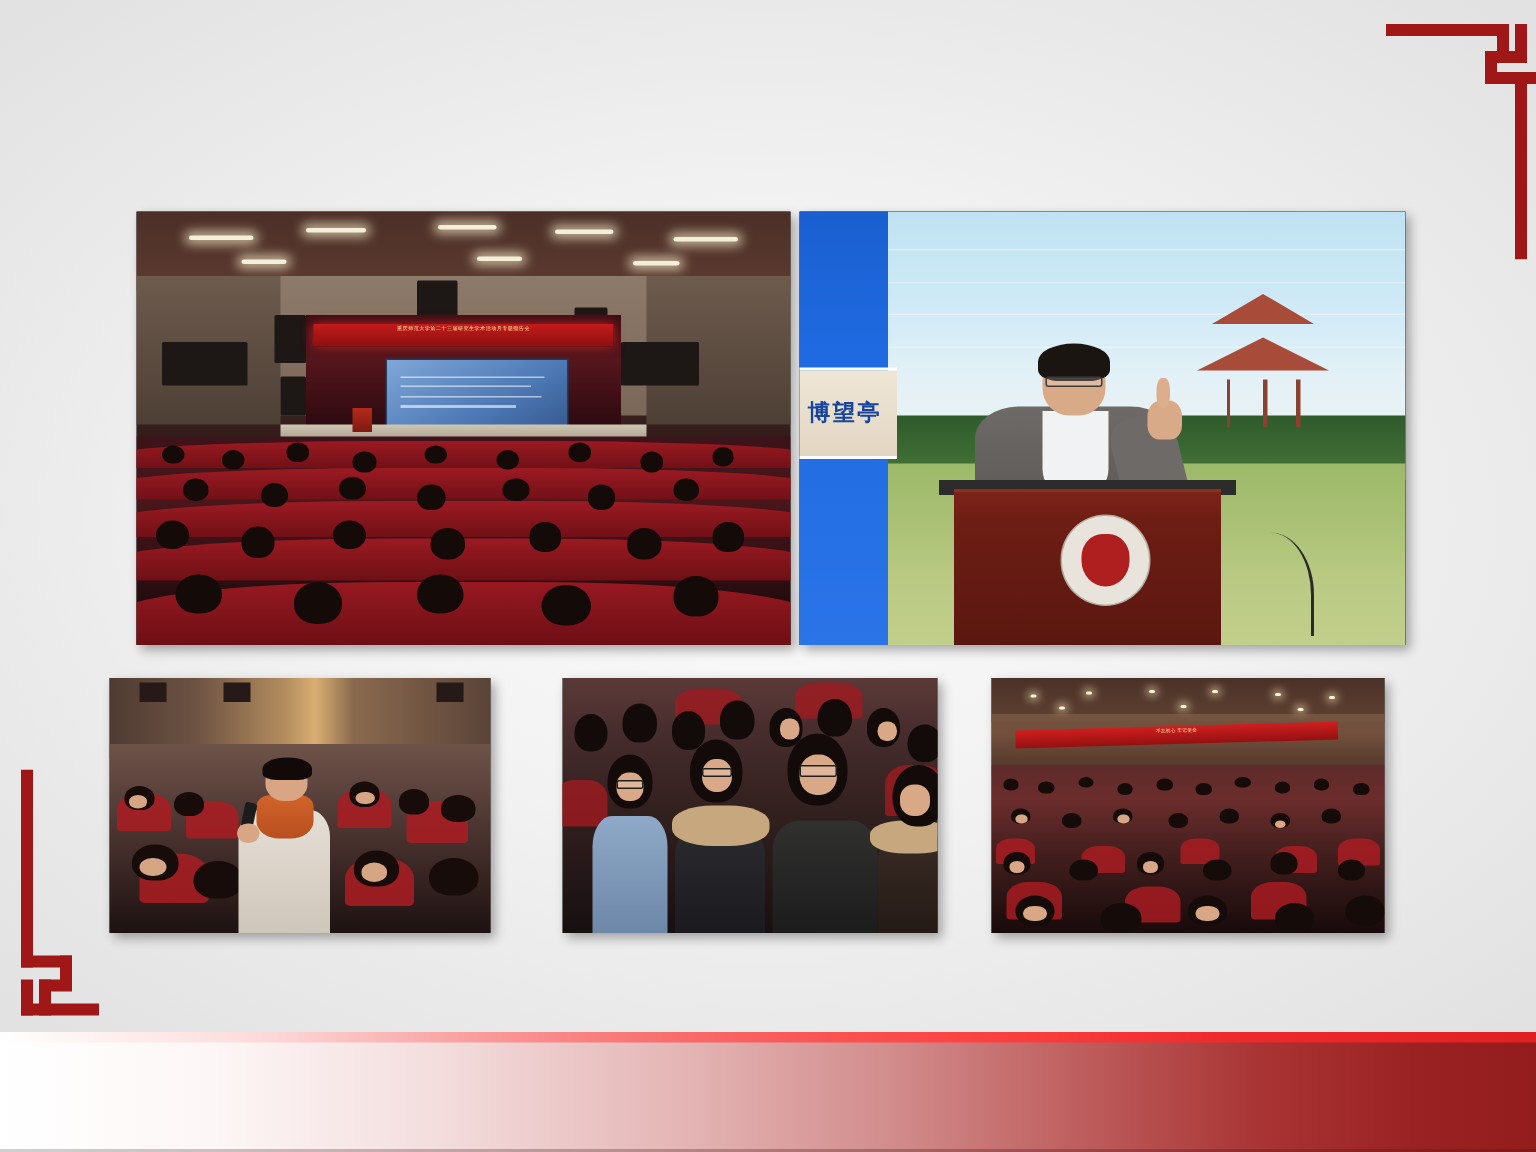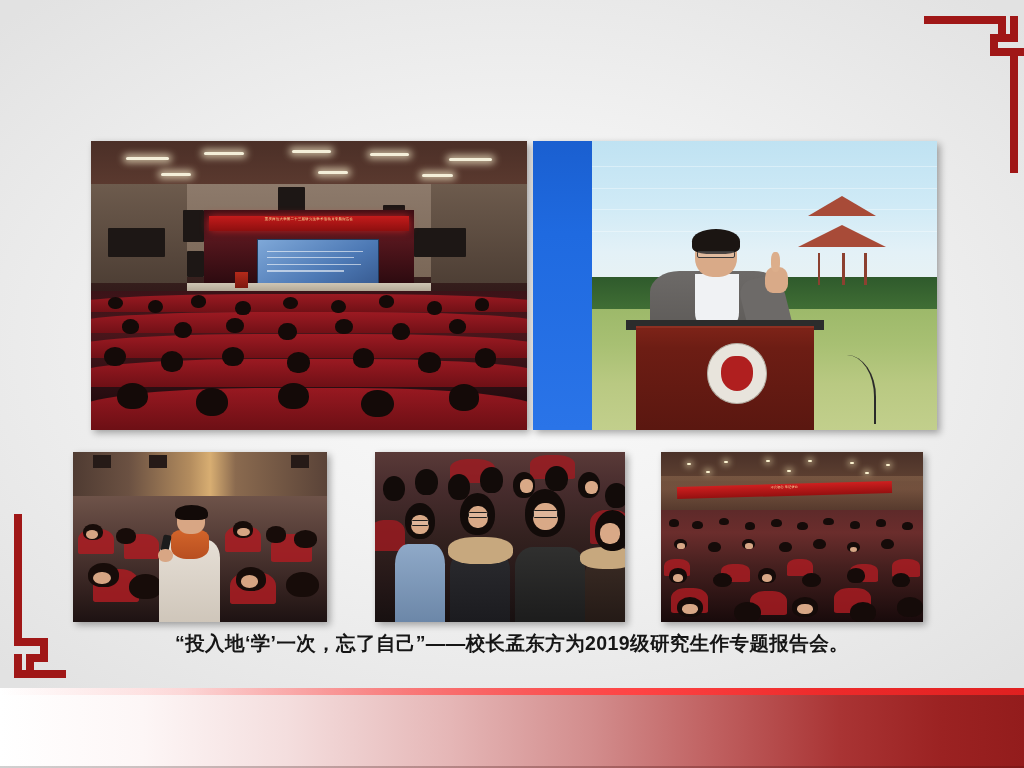--- a/index.html
+++ b/index.html
@@ -392,20 +392,23 @@
         <div class="treeline"></div>
         <div class="grass"></div>
         <div class="pavilion">
           <div class="pv-roof" style="top:6%;border-left-width:34px;border-right-width:34px;border-bottom-width:20px"></div>
           <div class="pv-roof" style="top:34%;border-left-width:44px;border-right-width:44px;border-bottom-width:22px"></div>
           <div class="pv-col" style="left:26%;top:62%;height:32%"></div>
           <div class="pv-col" style="left:50%;top:62%;height:32%"></div>
           <div class="pv-col" style="left:72%;top:62%;height:32%"></div>
         </div>
         <div class="bluebar"></div>
+        <div class="labelbox">
+          <span>博望亭</span>
+        </div>
         <div class="man-body"></div>
         <div class="man-shirt"></div>
         <div class="man-arm"></div>
         <div class="man-hand"></div>
         <div class="finger"></div>
         <div class="man-head"></div>
         <div class="man-hair"></div>
         <div class="man-glass"></div>
         <div class="podium-top"></div>
         <div class="podium"></div>
@@ -557,20 +560,19 @@
           <div class="head" style="left:28%;top:82%;width:10%;height:18%"></div>
           <div class="head" style="left:50%;top:78%;width:10%;height:18%"></div>
           <div class="pale" style="left:52%;top:84%;width:6%;height:9%"></div>
           <div class="head" style="left:72%;top:82%;width:10%;height:18%"></div>
           <div class="head" style="left:90%;top:78%;width:10%;height:18%"></div>
         </div>
       </div>
     </div>
   </div>
 
-  <div class="caption">“投入地‘学’一次，忘了自己”——校长孟东方为2019级研究生作专题报告会。</div>
 
   <div class="footer">
     <div class="stripe"></div>
     <div class="baseline"></div>
   </div>
 
 </div>
 
 </body></html>

